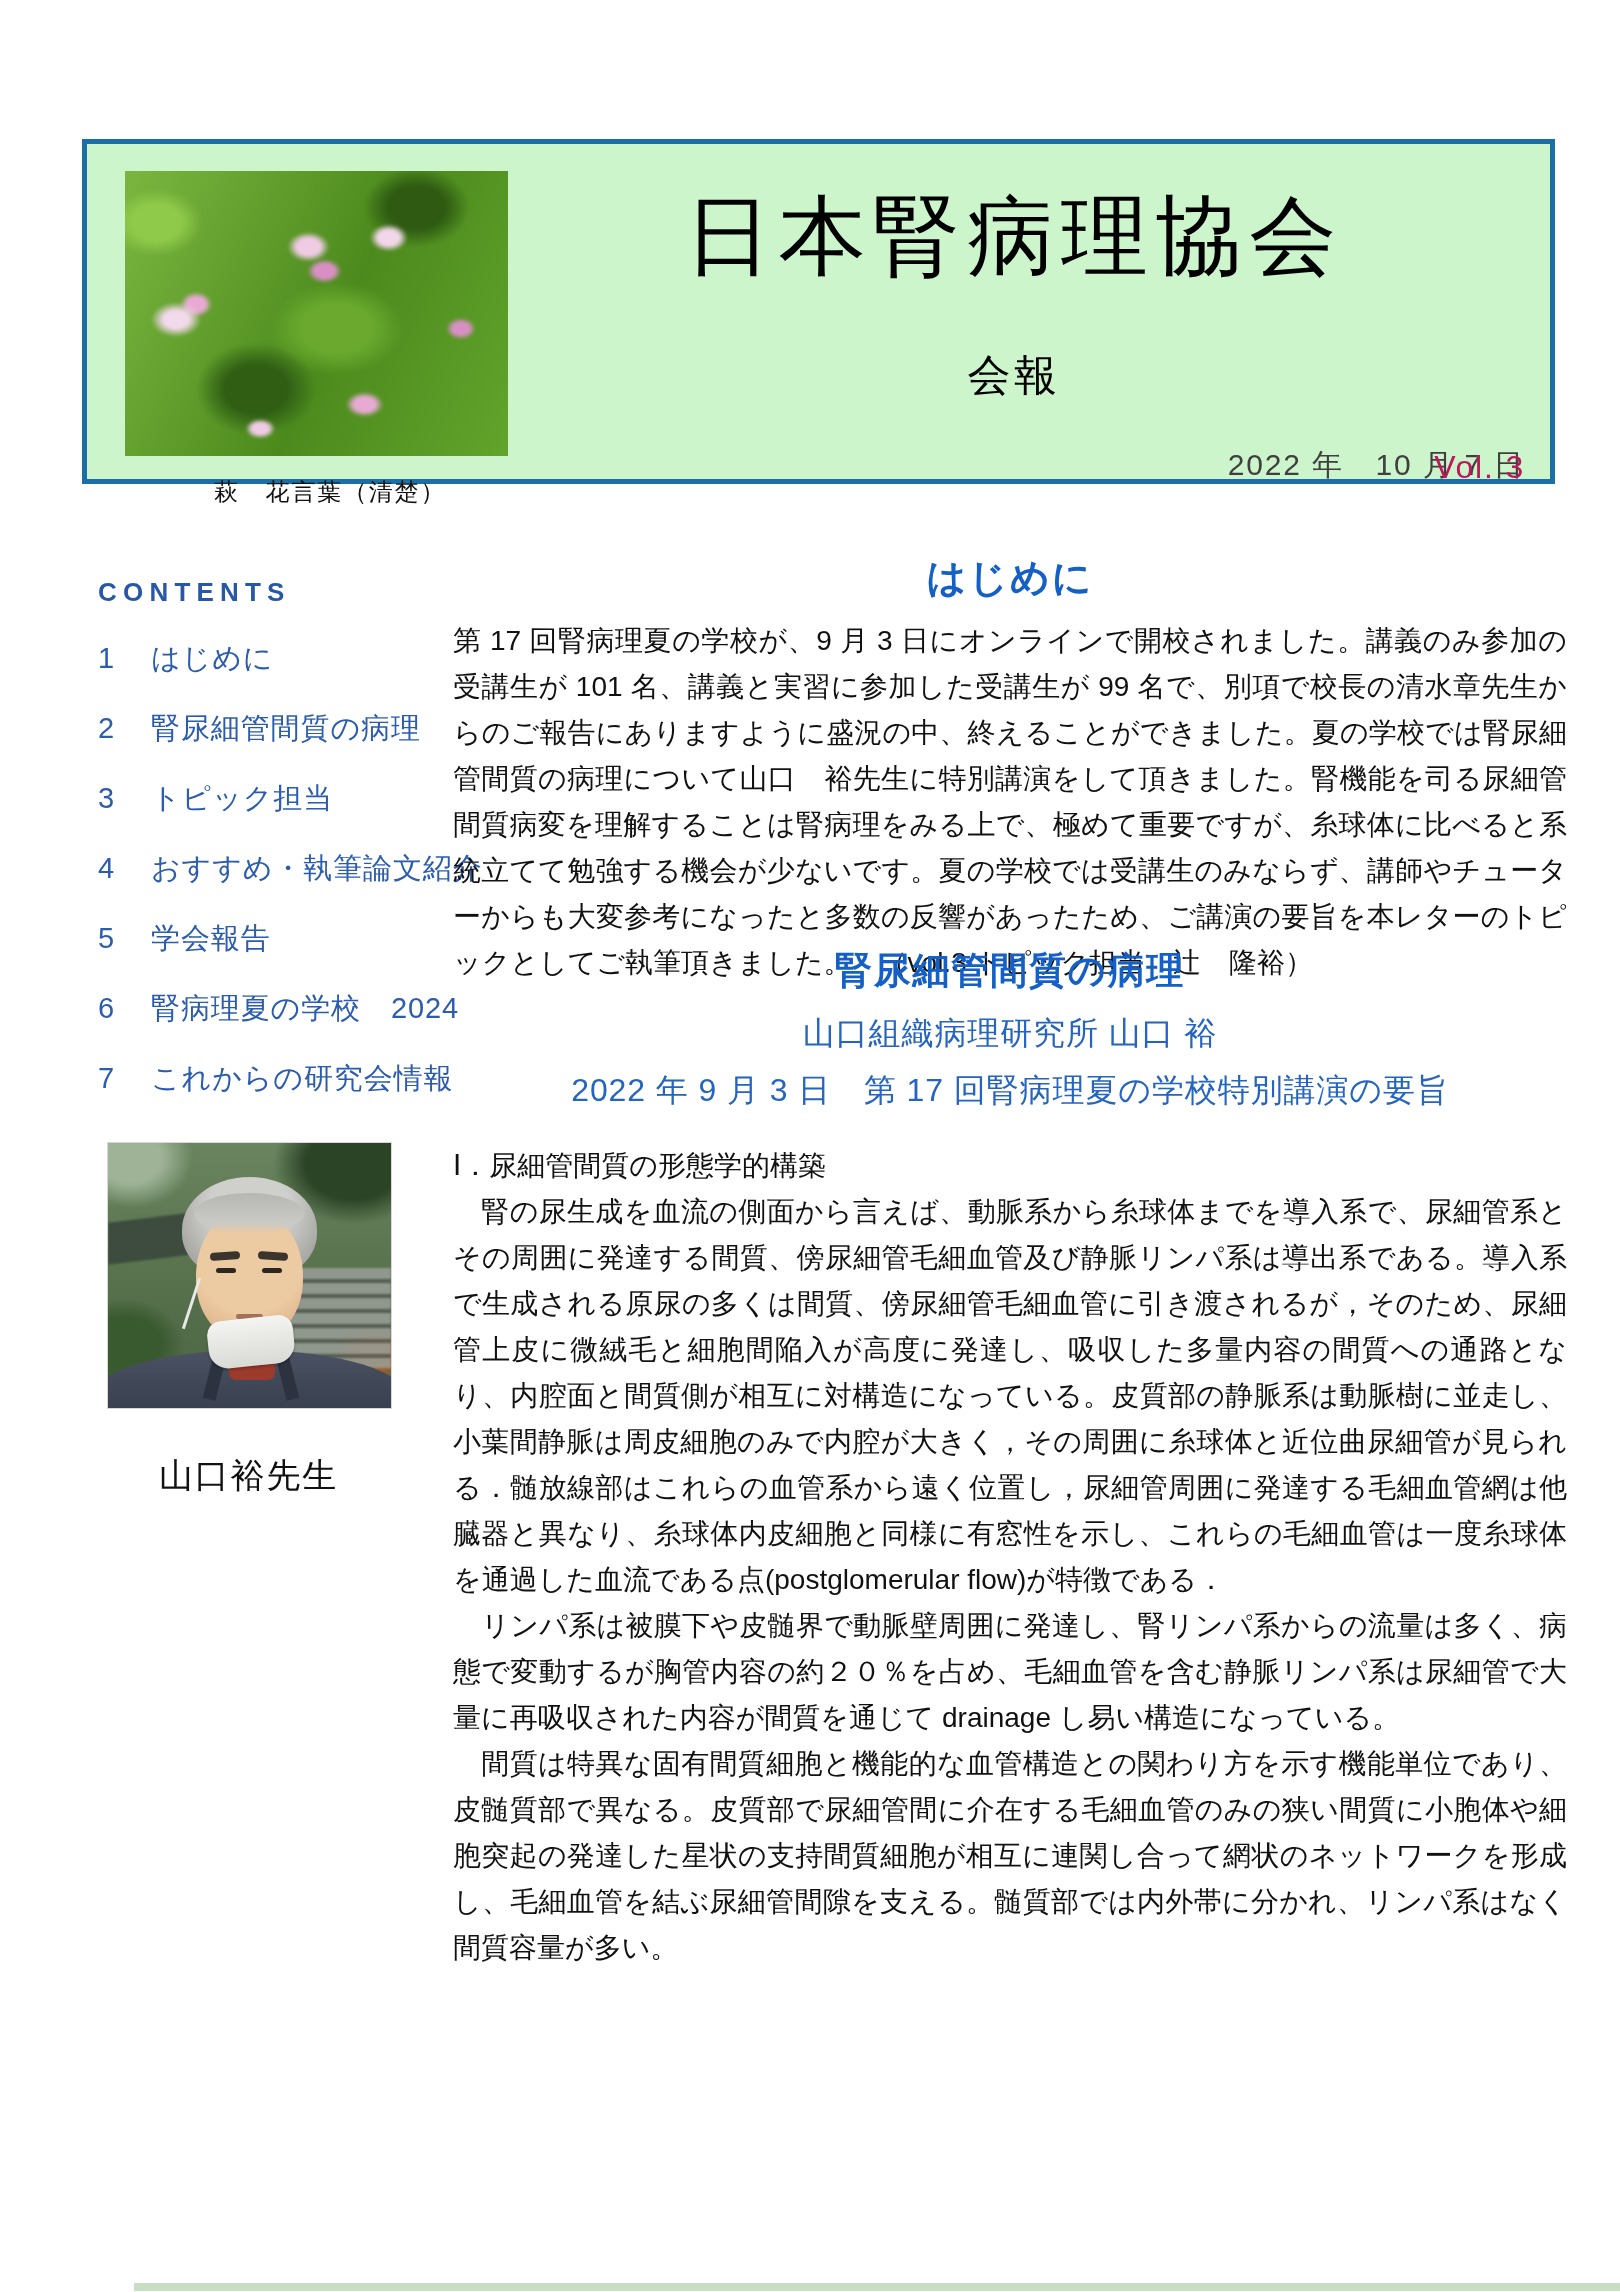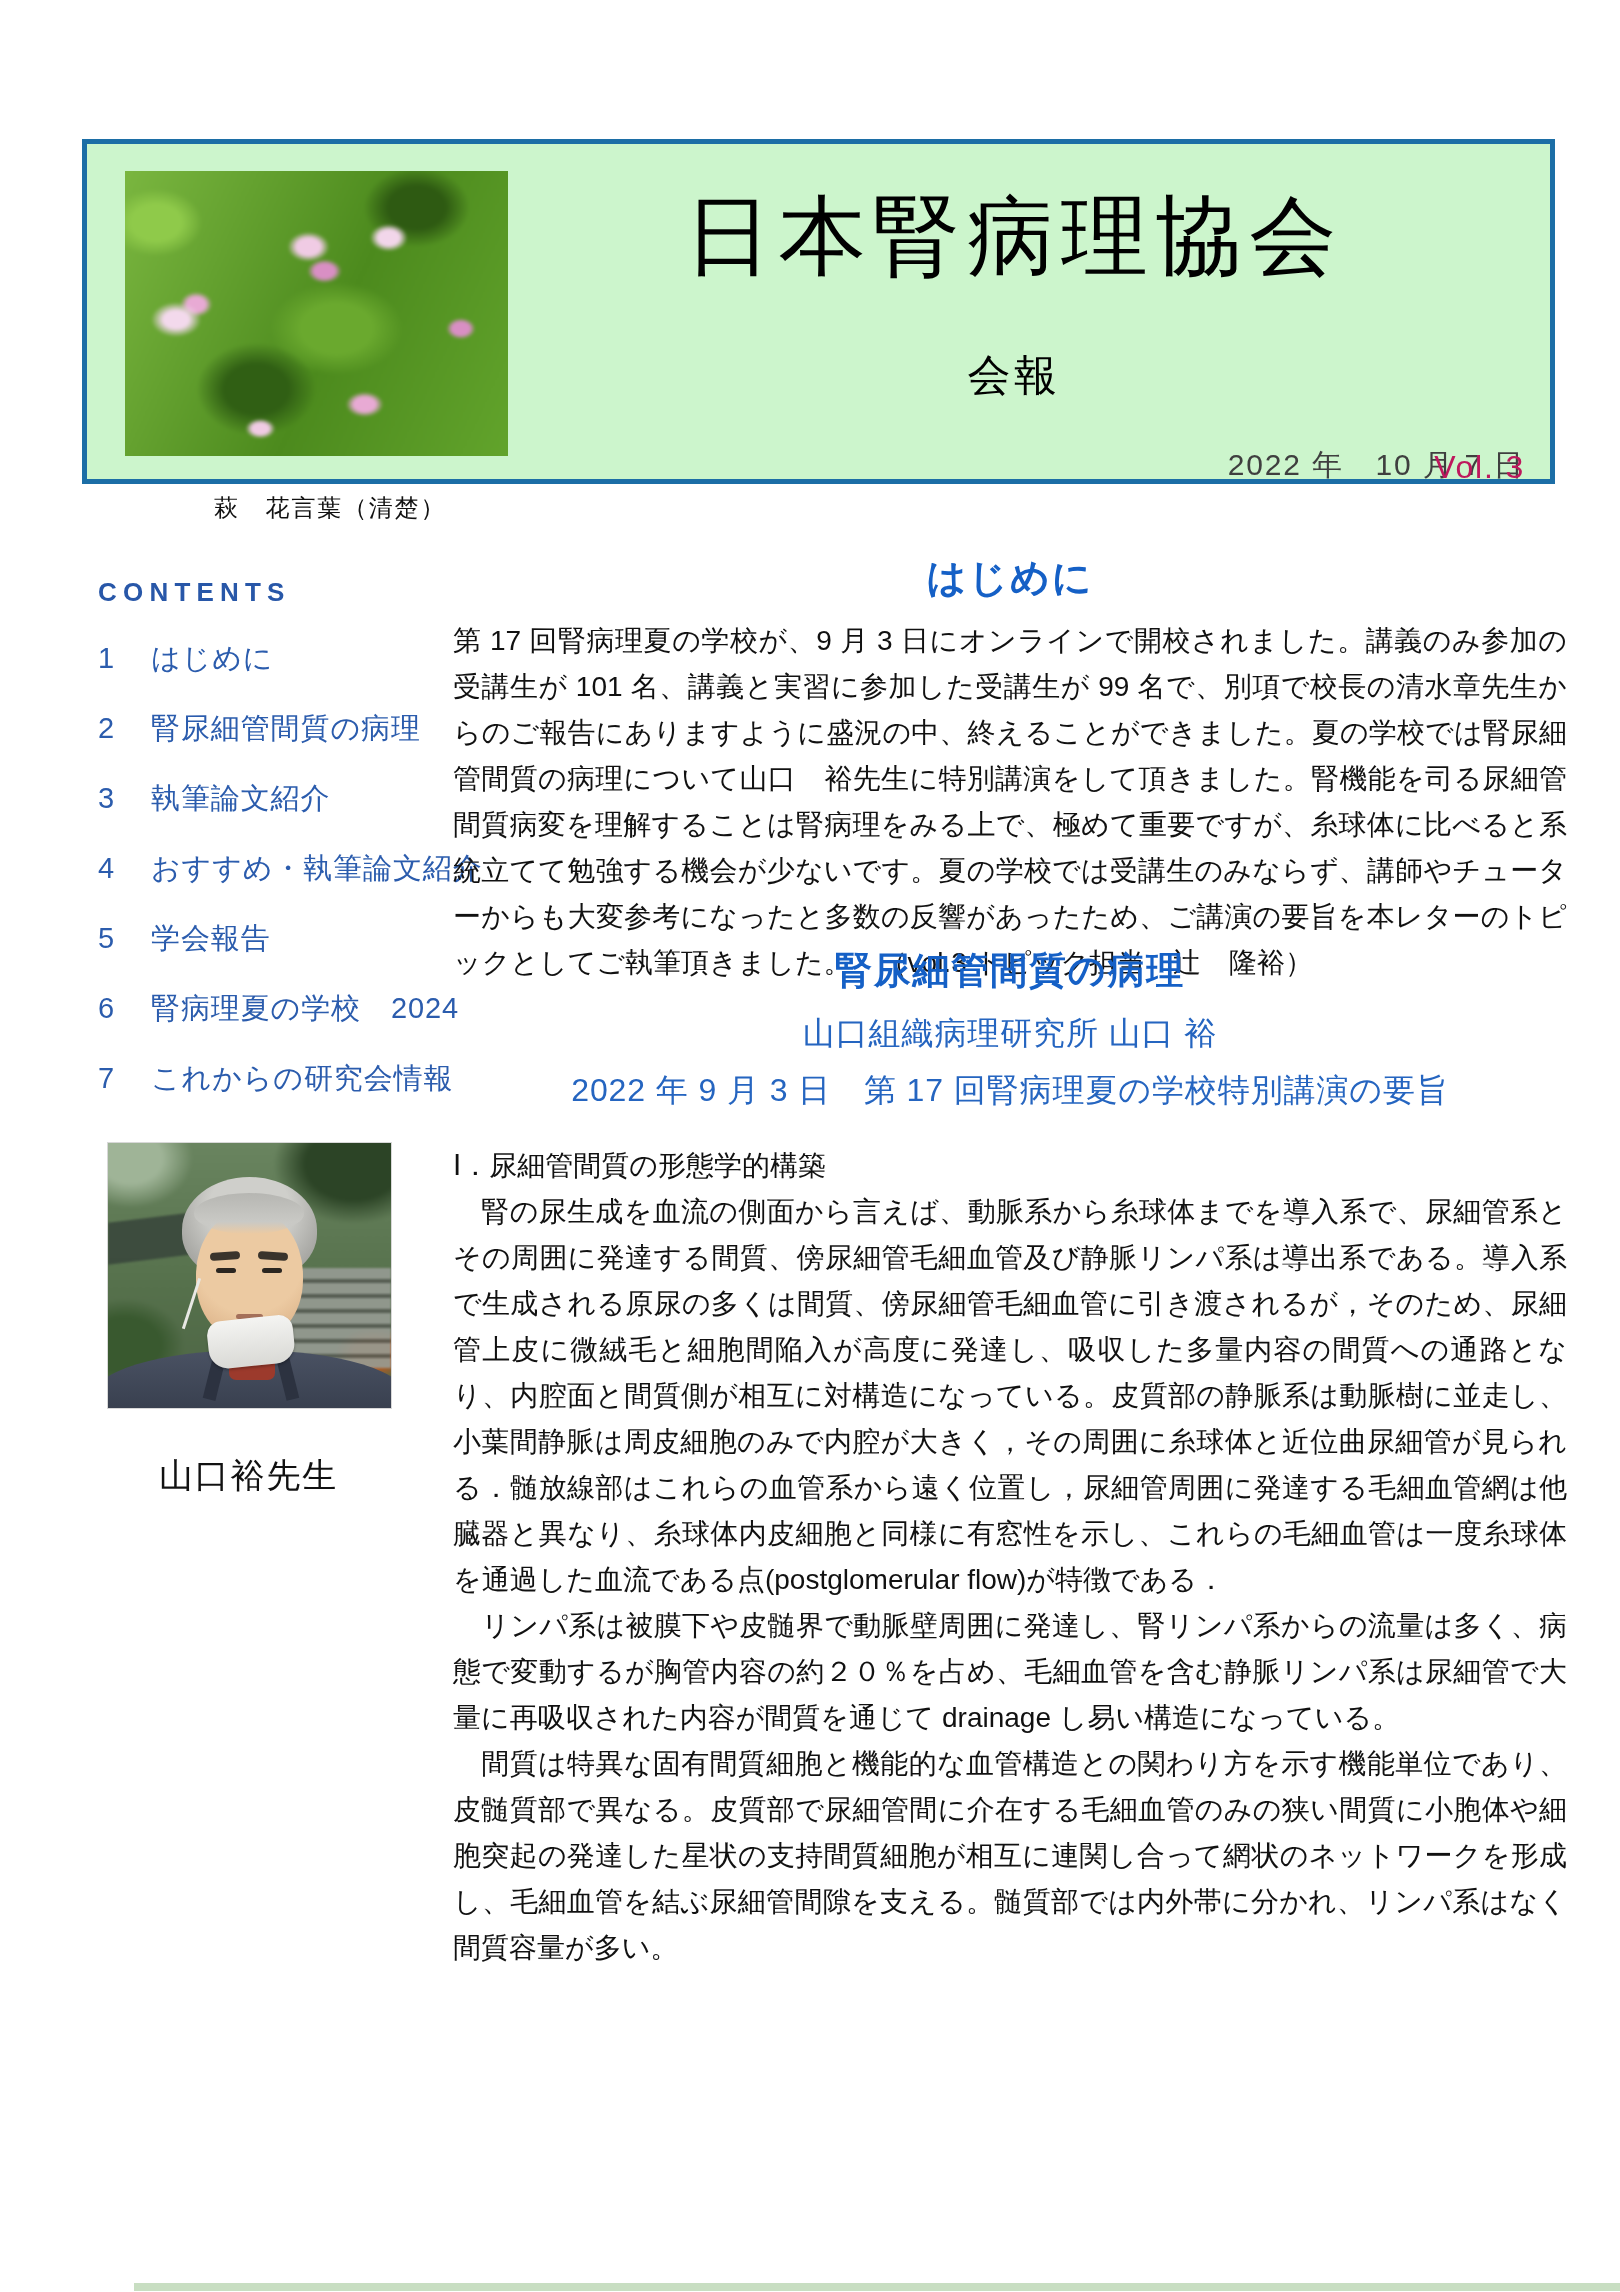--- a/index.html
+++ b/index.html
@@ -24,21 +24,21 @@
       radial-gradient(80px 62px at 35% 75%, #305f14 0 40%, rgba(48,95,20,0) 75%),
       radial-gradient(62px 45px at 10% 20%, #8fca4a 0 40%, rgba(143,202,74,0) 75%),
       radial-gradient(89px 62px at 55% 55%, #6aa92e 0 40%, rgba(106,169,46,0) 75%),
       linear-gradient(115deg, #7cb841, #4c8a1d 55%, #63a52c);}
   .header-title{position:absolute;left:428px;top:34px;width:998px;text-align:center;
                 font-size:87px;letter-spacing:7.1px;color:#000;font-weight:400;white-space:nowrap;}
   .header-subtitle{position:absolute;left:428px;top:203px;width:998px;text-align:center;
                    font-size:43px;letter-spacing:3.6px;color:#000;}
   .header-date{position:absolute;right:25px;top:260px;font-size:30px;color:#3f3f3f;letter-spacing:1.8px;margin-top:41px;}
   .header-vol{position:absolute;right:25px;top:305px;font-size:32px;color:#be185d;letter-spacing:1.8px;}
-  .flower-caption{position:absolute;left:214px;top:492px;font-size:24px;color:#111;letter-spacing:1.8px;}
+  .flower-caption{position:absolute;left:214px;top:476px;font-size:24px;color:#111;letter-spacing:1.8px;}
 
   
   .contents{position:absolute;left:62px;top:577px;width:374px;margin-left:36px;}
   .contents-heading{font-size:26px;font-weight:bold;color:#2857a8;letter-spacing:6.2px;}
   .contents-list{margin-top:36px;}
   .contents-item{display:flex;align-items:flex-start;font-size:29px;color:#2b5cad;
                  margin-bottom:41px;line-height:1.0;}
   .contents-num{width:53px;flex:0 0 53px;}
   .contents-label{flex:1;letter-spacing:0.9px;white-space:nowrap;}
   .h-intro{position:absolute;left:453px;top:551px;width:1114px;text-align:center;
@@ -116,21 +116,21 @@
       <div class="contents-item">
         <span class="contents-num">1</span>
         <span class="contents-label">はじめに</span>
       </div>
       <div class="contents-item">
         <span class="contents-num">2</span>
         <span class="contents-label">腎尿細管間質の病理</span>
       </div>
       <div class="contents-item">
         <span class="contents-num">3</span>
-        <span class="contents-label">執筆論文紹介</span>
+        <span class="contents-label">トピック担当</span>
       </div>
       <div class="contents-item">
         <span class="contents-num">4</span>
         <span class="contents-label">おすすめ・執筆論文紹介</span>
       </div>
       <div class="contents-item">
         <span class="contents-num">5</span>
         <span class="contents-label">学会報告</span>
       </div>
       <div class="contents-item">

